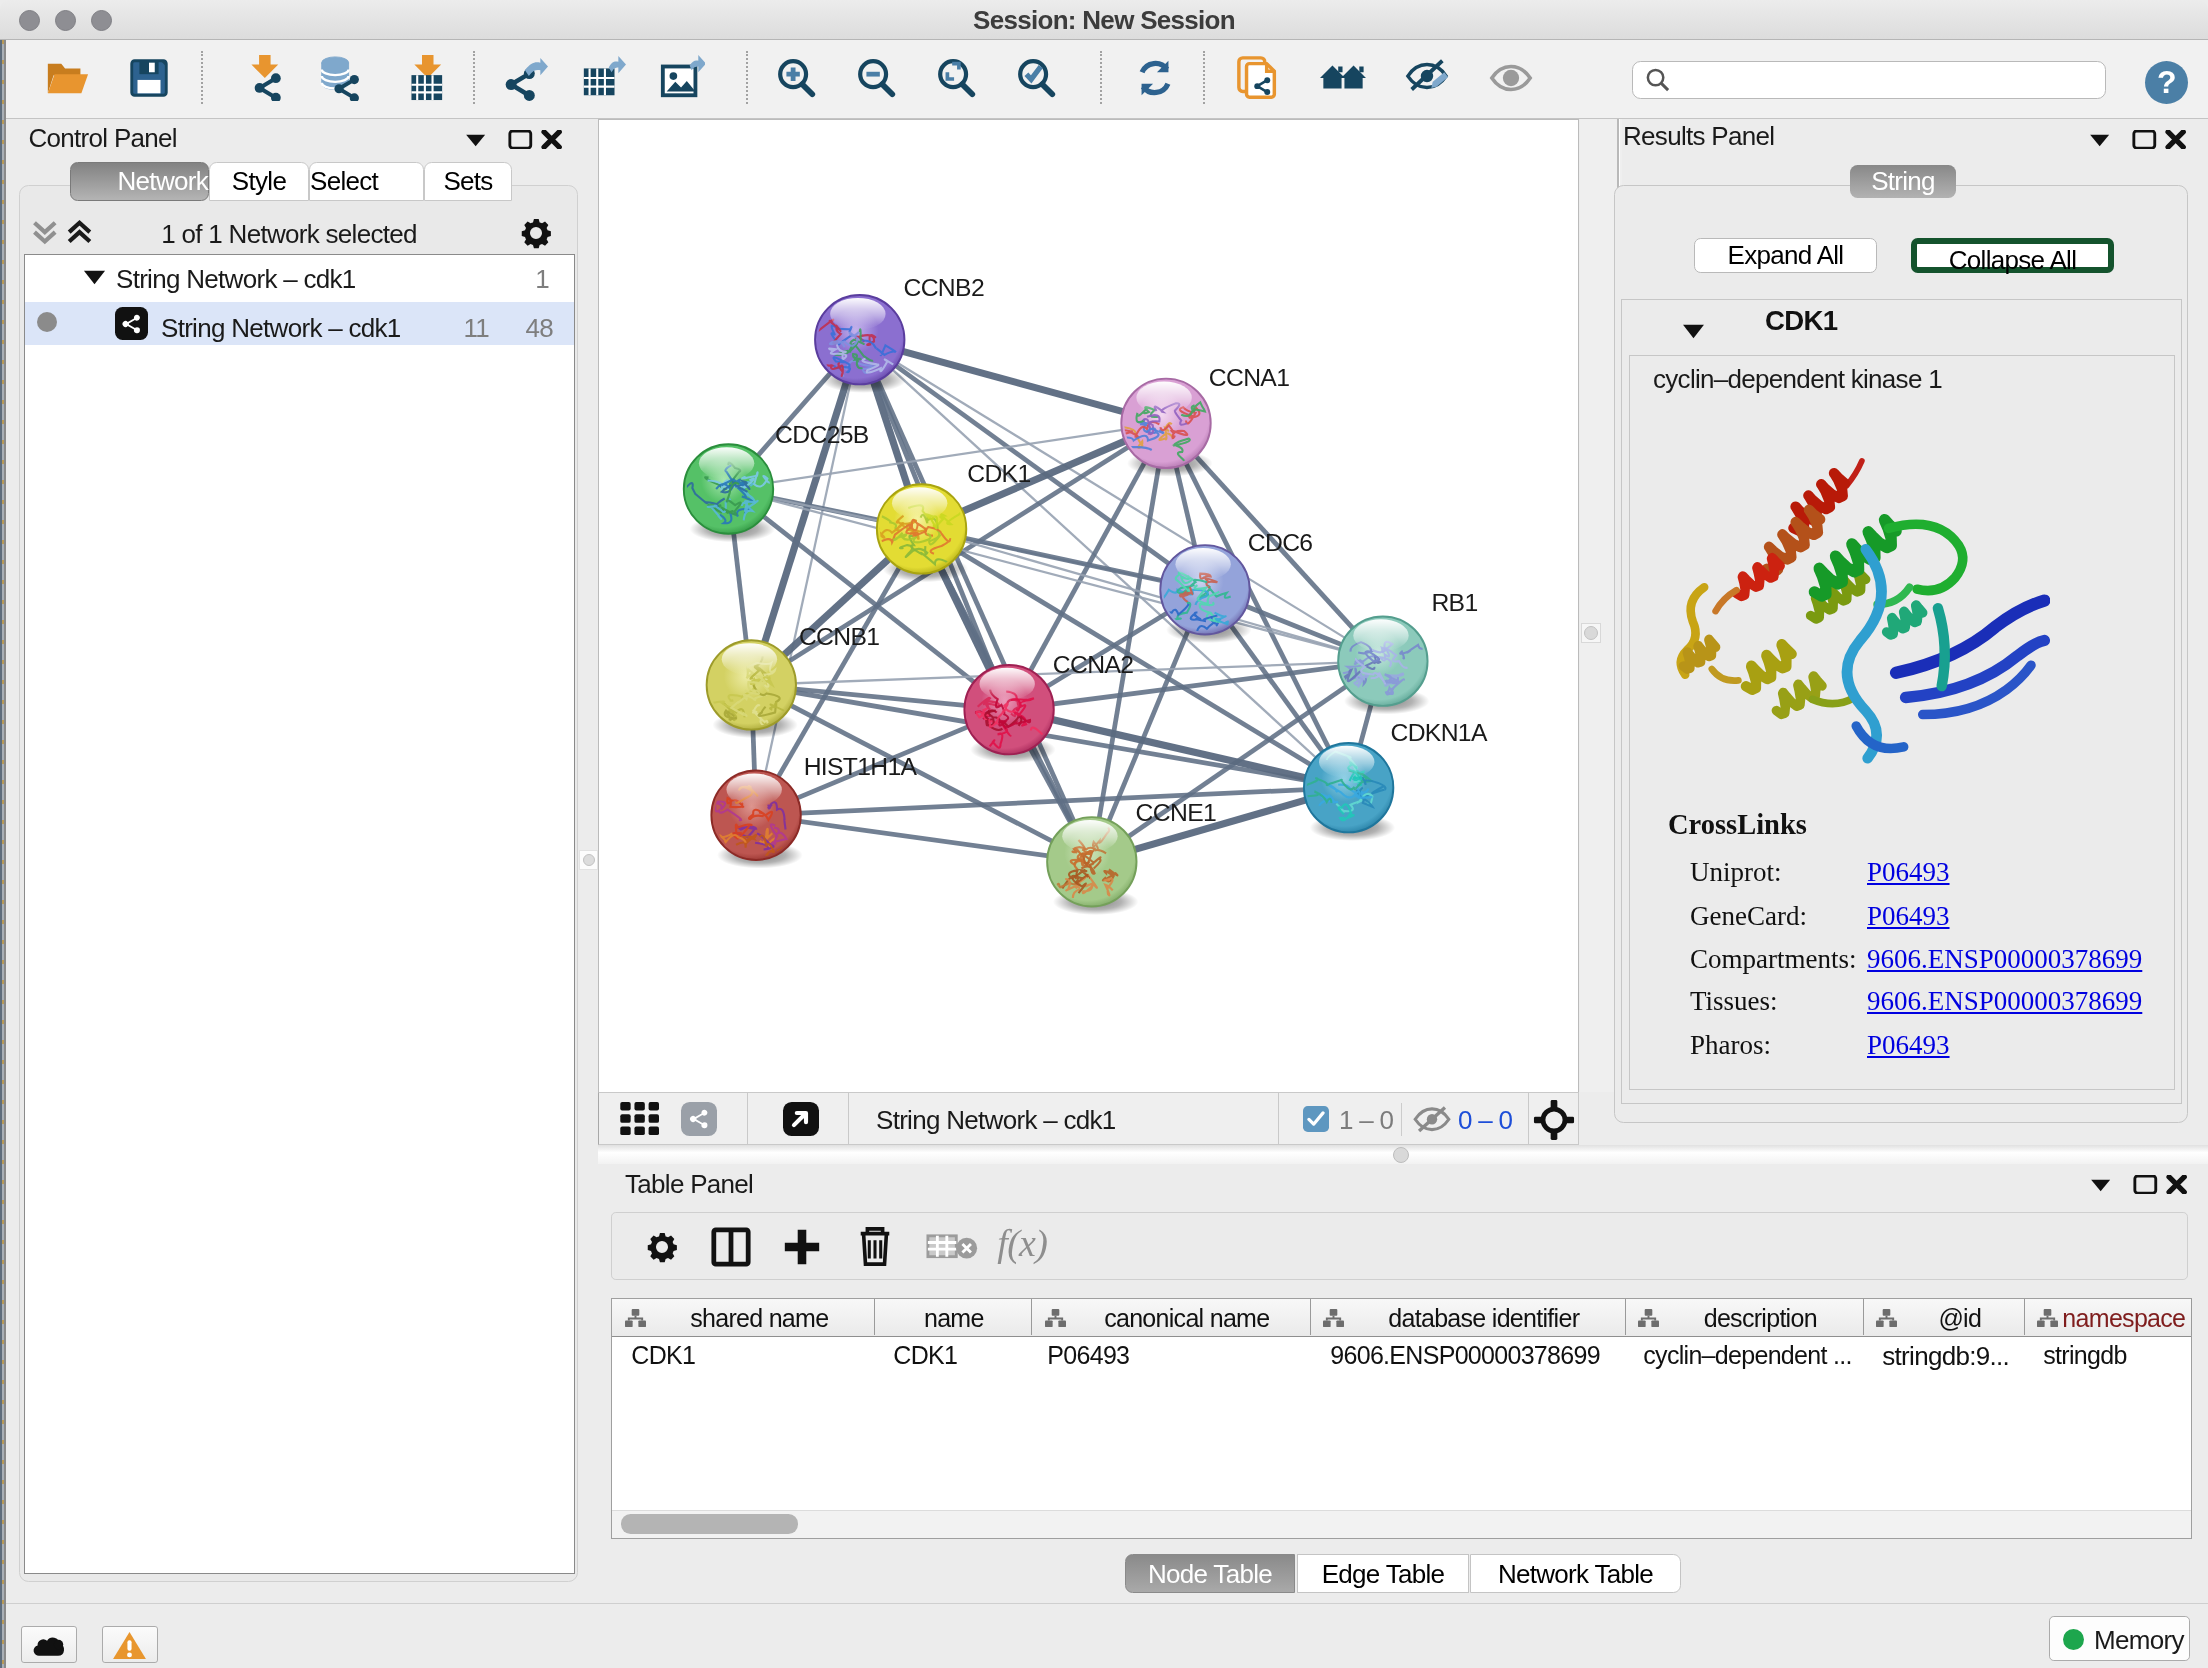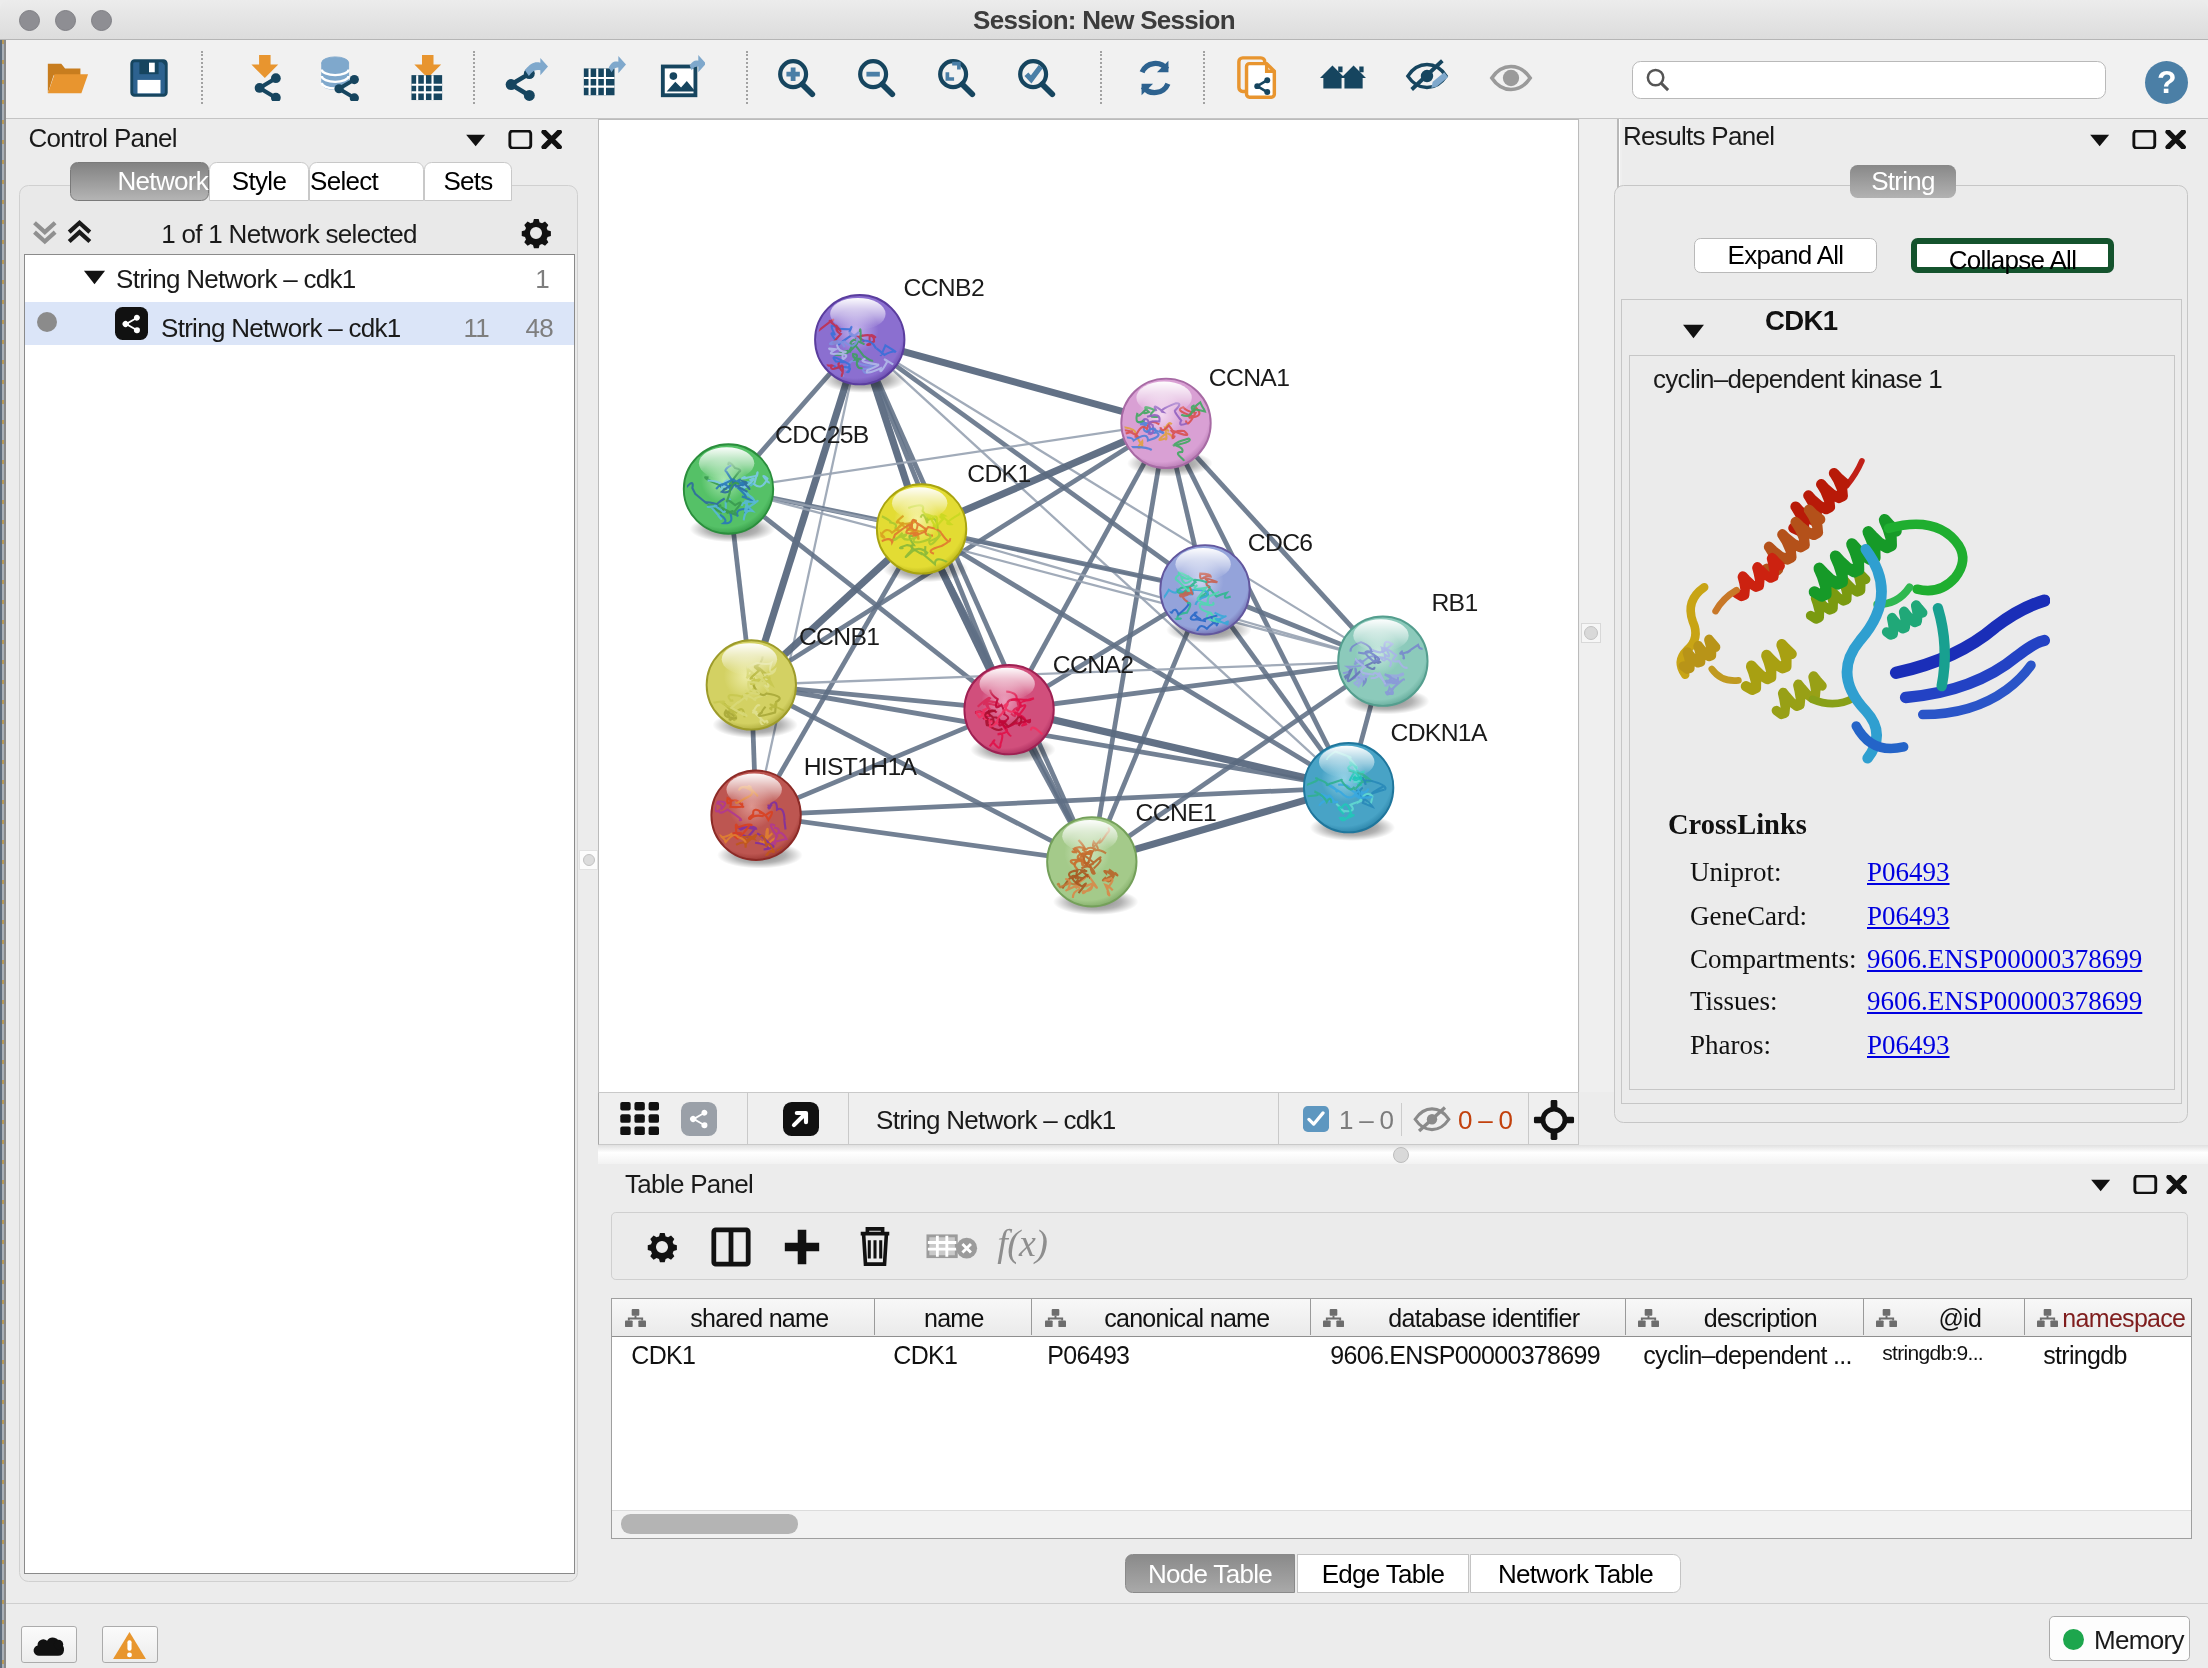--- a/index.html
+++ b/index.html
@@ -605,21 +605,21 @@
 <svg class="abs" style="left:708px;top:18px" width="18" height="16" viewBox="0 0 19 17">
       <path d="M2 9 L7 14 L17 2" stroke="#fff" stroke-width="3.4" fill="none" stroke-linecap="round" stroke-linejoin="round"></path>
     </svg>
 <div class="abs t27" style="left:740px;top:12.4px;color:#7c7c7c">1 – 0</div>
 <div class="abs" style="left:802px;top:9.5px;width:1px;height:33px;background:#cccccc"></div>
 <svg class="abs" style="left:813px;top:12.4px" width="40" height="28.5" viewBox="0 0 30 22">
 <path d="M2 11 C6 5 10 3 15 3 C20 3 24 5 28 11 C24 17 20 19 15 19 C10 19 6 17 2 11 Z" fill="none" stroke="#8a8a8a" stroke-width="2.4"></path>
 <circle cx="15" cy="11" r="4" fill="#8a8a8a"></circle>
 <path d="M5 20 L25 2" stroke="#8a8a8a" stroke-width="2.6"></path>
     </svg>
-<div class="abs t27" style="left:859px;top:12.4px;color:#c2410c">0 – 0</div>
+<div class="abs t27" style="left:859px;top:12.4px;color:#1d4ed8">0 – 0</div>
 <div class="abs" style="left:929px;top:0;width:1px;height:52px;background:#c9c9c9"></div>
 <svg class="abs" style="left:934px;top:5.7px" width="42" height="42" viewBox="0 0 44 44">
 <circle cx="22" cy="22" r="11.5" fill="none" stroke="#111" stroke-width="5"></circle>
 <g fill="#111">
         <rect x="18.5" y="1" width="7" height="10" rx="1.5"></rect>
         <rect x="18.5" y="33" width="7" height="10" rx="1.5"></rect>
         <rect x="1" y="18.5" width="10" height="7" rx="1.5"></rect>
         <rect x="33" y="18.5" width="10" height="7" rx="1.5"></rect>
       </g>
     </svg>
@@ -793,21 +793,21 @@
           </g>
         </svg>
       </div>
 <div class="abs" style="left:1450px;top:4.8px;width:123px;text-align:right;font-size:25px;color:#7f1d1d">namespace</div>
 <div class="abs" style="left:0;top:38px;width:1579px;height:38px">
         <div class="abs" style="left:19px;top:3.8px;font-size:25px;color:#111">CDK1</div>
         <div class="abs" style="left:281px;top:3.8px;font-size:25px;color:#111">CDK1</div>
         <div class="abs" style="left:435px;top:3.8px;font-size:25px;color:#111">P06493</div>
         <div class="abs" style="left:718px;top:3.8px;font-size:25px;color:#111">9606.ENSP00000378699</div>
         <div class="abs" style="left:1031px;top:3.8px;font-size:25px;color:#111">cyclin–dependent ...</div>
-        <div class="abs" style="left:1270px;top:3.8px;font-size:21px;color:#111">stringdb:9...</div>
+        <div class="abs" style="left:1270px;top:3.8px;font-size:26px;color:#111">stringdb:9...</div>
         <div class="abs" style="left:1431px;top:3.8px;font-size:25px;color:#111">stringdb</div>
       </div>
 <div class="abs" style="left:0;top:211px;width:1579px;height:27.6px;background:#f2f2f2;border-top:1px solid #dcdcdc"></div>
 <div class="abs" style="left:8.6px;top:215px;width:177px;height:20px;background:#b4b4b4;border-radius:9.5px"></div>
 </div>
 <div class="abs" style="left:527px;top:390px;width:170px;height:39px;background:linear-gradient(#8a8a8a,#a9a9a9);border:1px solid #8a8a8a;border-radius:7.6px 0 0 7.6px;color:#fff;font-size:26px;text-align:center;line-height:38px">Node Table</div>
 <div class="abs" style="left:699px;top:390px;width:172px;height:39px;background:#fff;border:1px solid #c4c4c4;font-size:26px;text-align:center;line-height:38px">Edge Table</div>
 <div class="abs" style="left:872px;top:390px;width:211px;height:39px;background:#fff;border:1px solid #c4c4c4;border-radius:0 7.6px 7.6px 0;font-size:26px;text-align:center;line-height:38px">Network Table</div>
 </div>
 <div class="abs" style="left:0;top:1603px;width:2208px;height:66px;background:#ececec;border-top:1px solid #cfcfcf">

